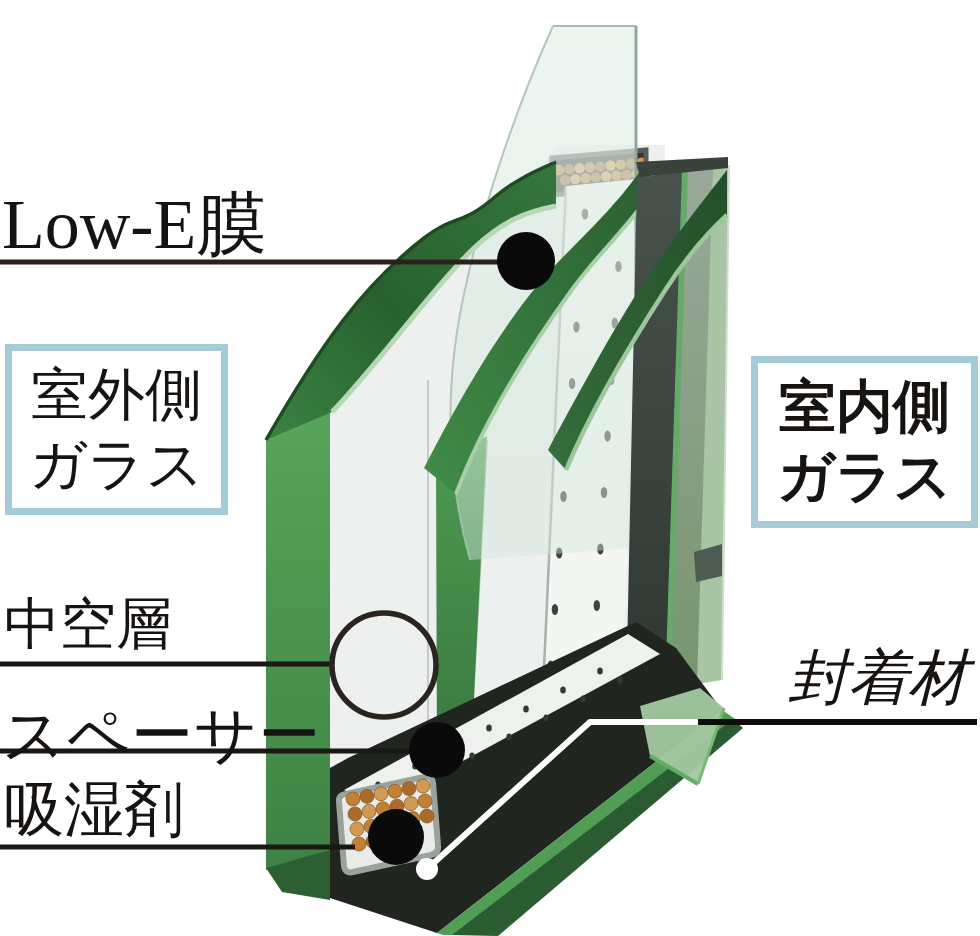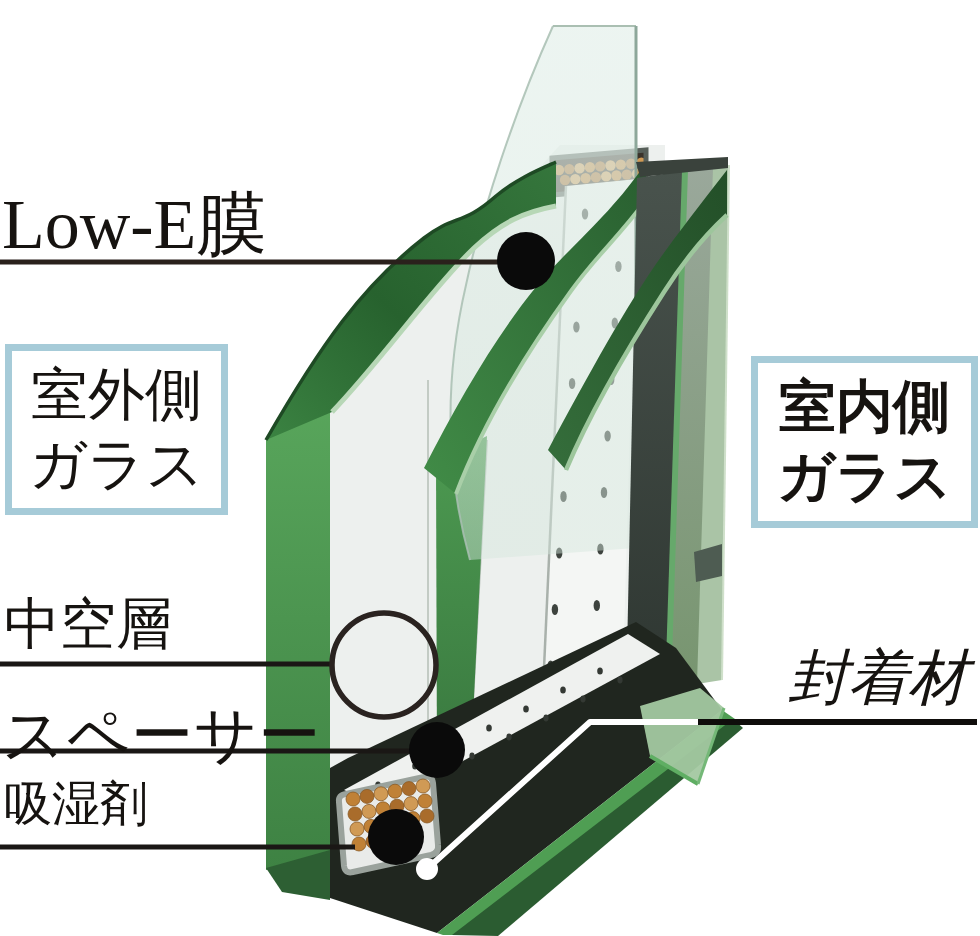--- a/index.html
+++ b/index.html
@@ -3,21 +3,21 @@
 <meta charset="utf-8">
 <style>
   html,body{margin:0;padding:0;background:#ffffff;}
   #stage{position:relative;width:980px;height:936px;background:#fff;overflow:hidden;
          font-family:"Liberation Serif","DejaVu Serif",serif;}
   #art{position:absolute;left:0;top:0;width:980px;height:936px;}
   .lbl{position:absolute;color:#161310;white-space:nowrap;line-height:1;}
   .lbl-lowe{left:2px;top:190px;font-size:70px;letter-spacing:0px;}
   .lbl-air{left:4px;top:596px;font-size:56px;}
   .lbl-spacer{left:2px;top:692px;font-size:62px;letter-spacing:1px;margin-top:12px;}
-  .lbl-desic{left:4px;top:780px;font-size:48px;}
+  .lbl-desic{left:4px;top:780px;font-size:60px;}
   .lbl-seal{left:788px;top:648px;font-size:60px;font-style:italic;}
   .glassbox{position:absolute;background:#ffffff;border:7px solid var(--box-border,#a6cbd8);
             display:flex;flex-direction:column;justify-content:center;align-items:center;
             text-align:center;color:#161310;font-size:57px;line-height:1.22;}
   .box-out{left:5px;top:344px;width:209px;height:157px;text-align:right;}
   .box-in{left:751px;top:356px;width:213px;height:158px;font-weight:bold;}
 </style>
 </head>
 <body>
 

